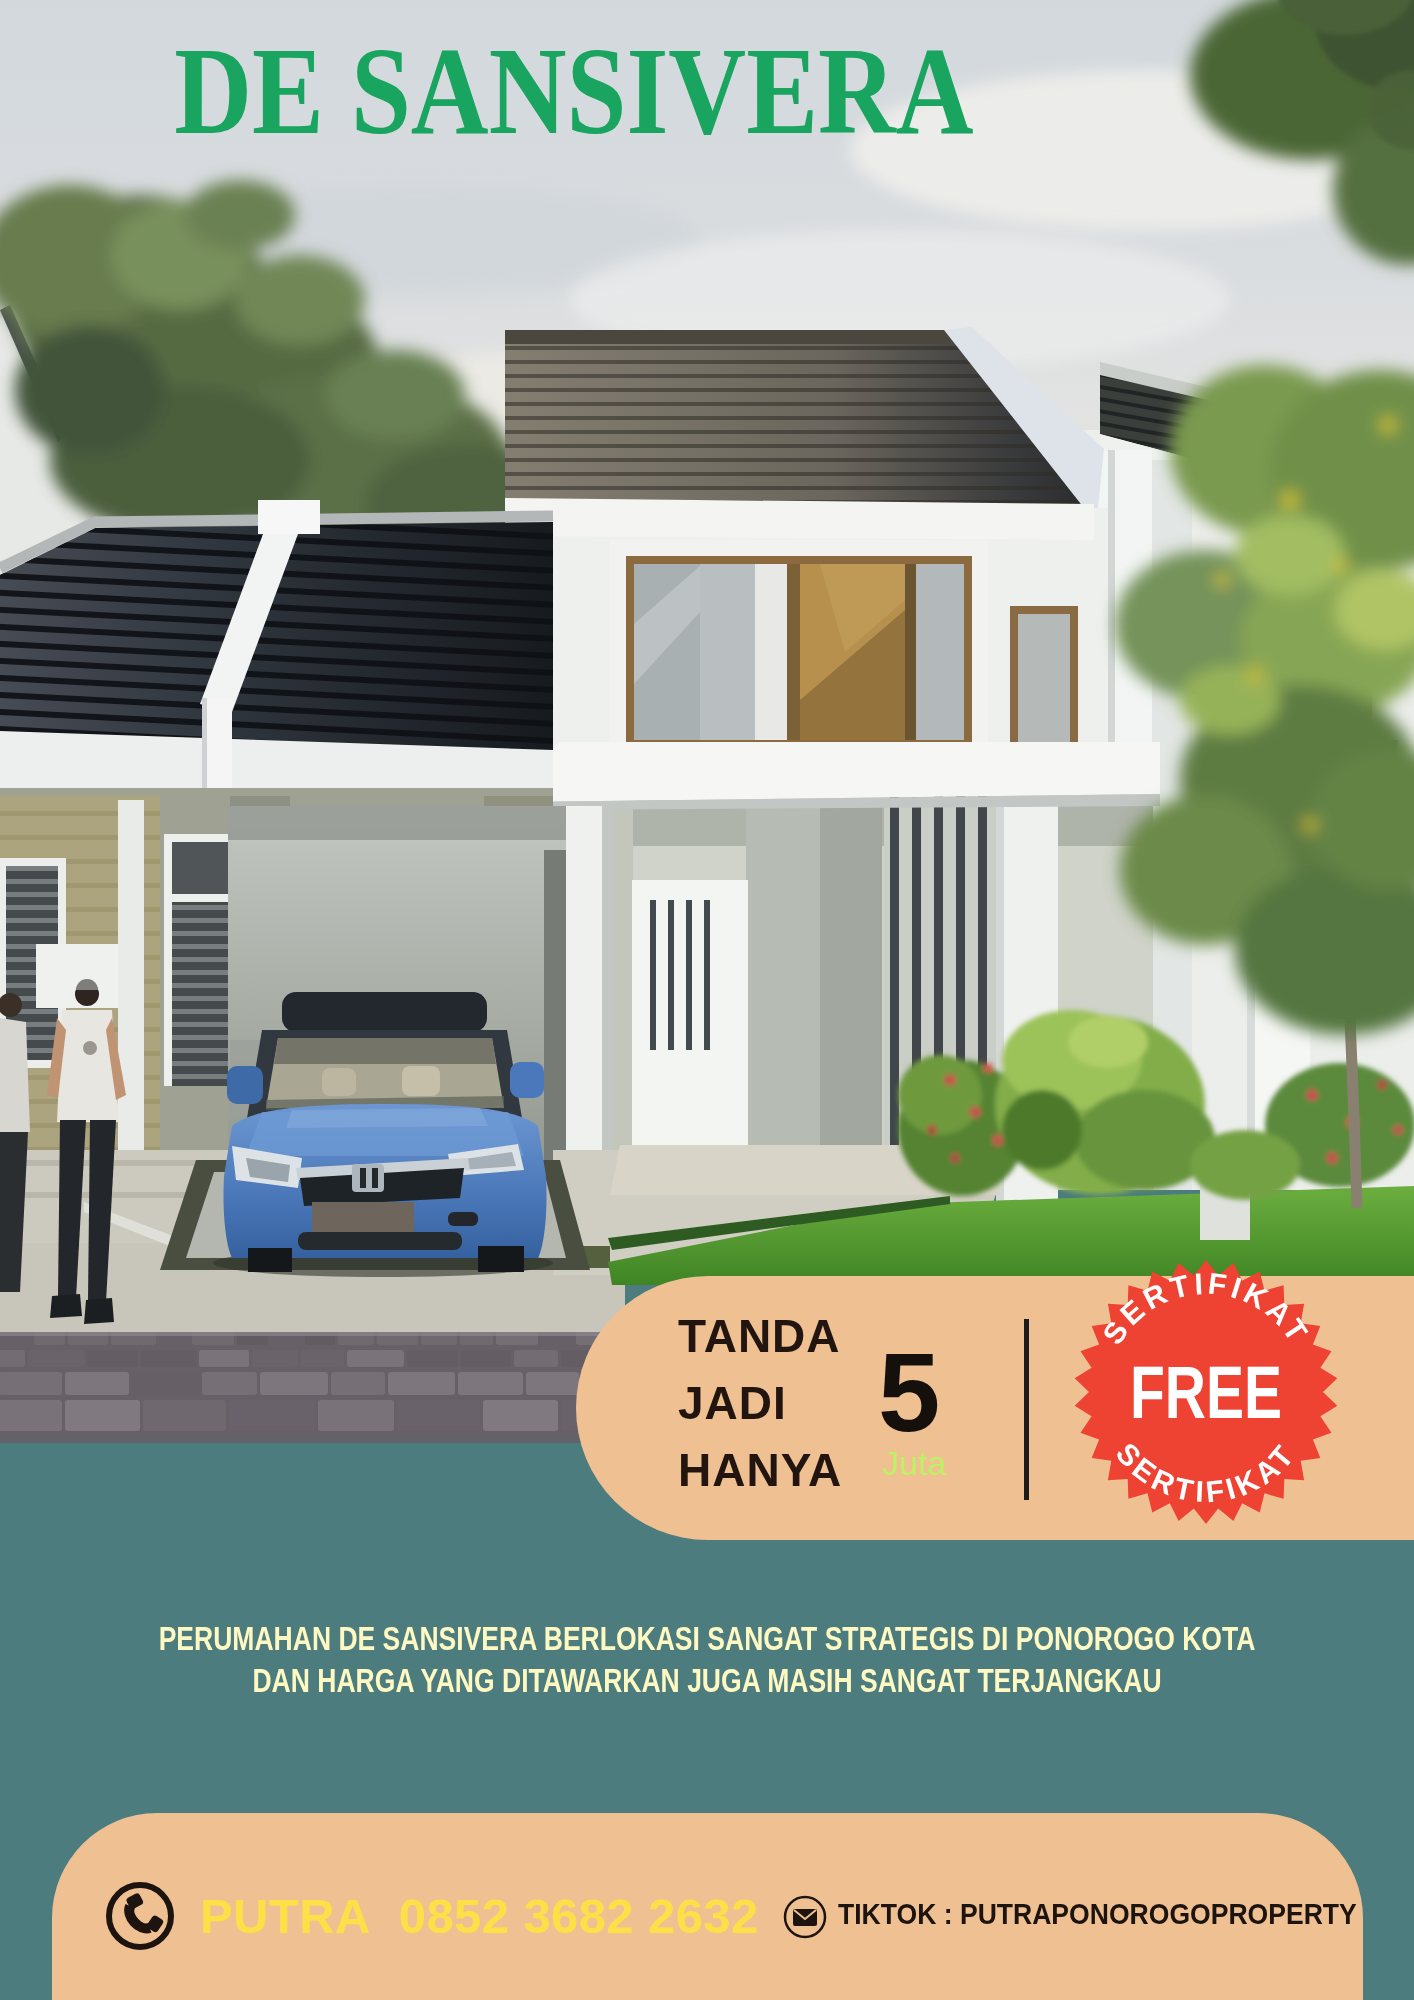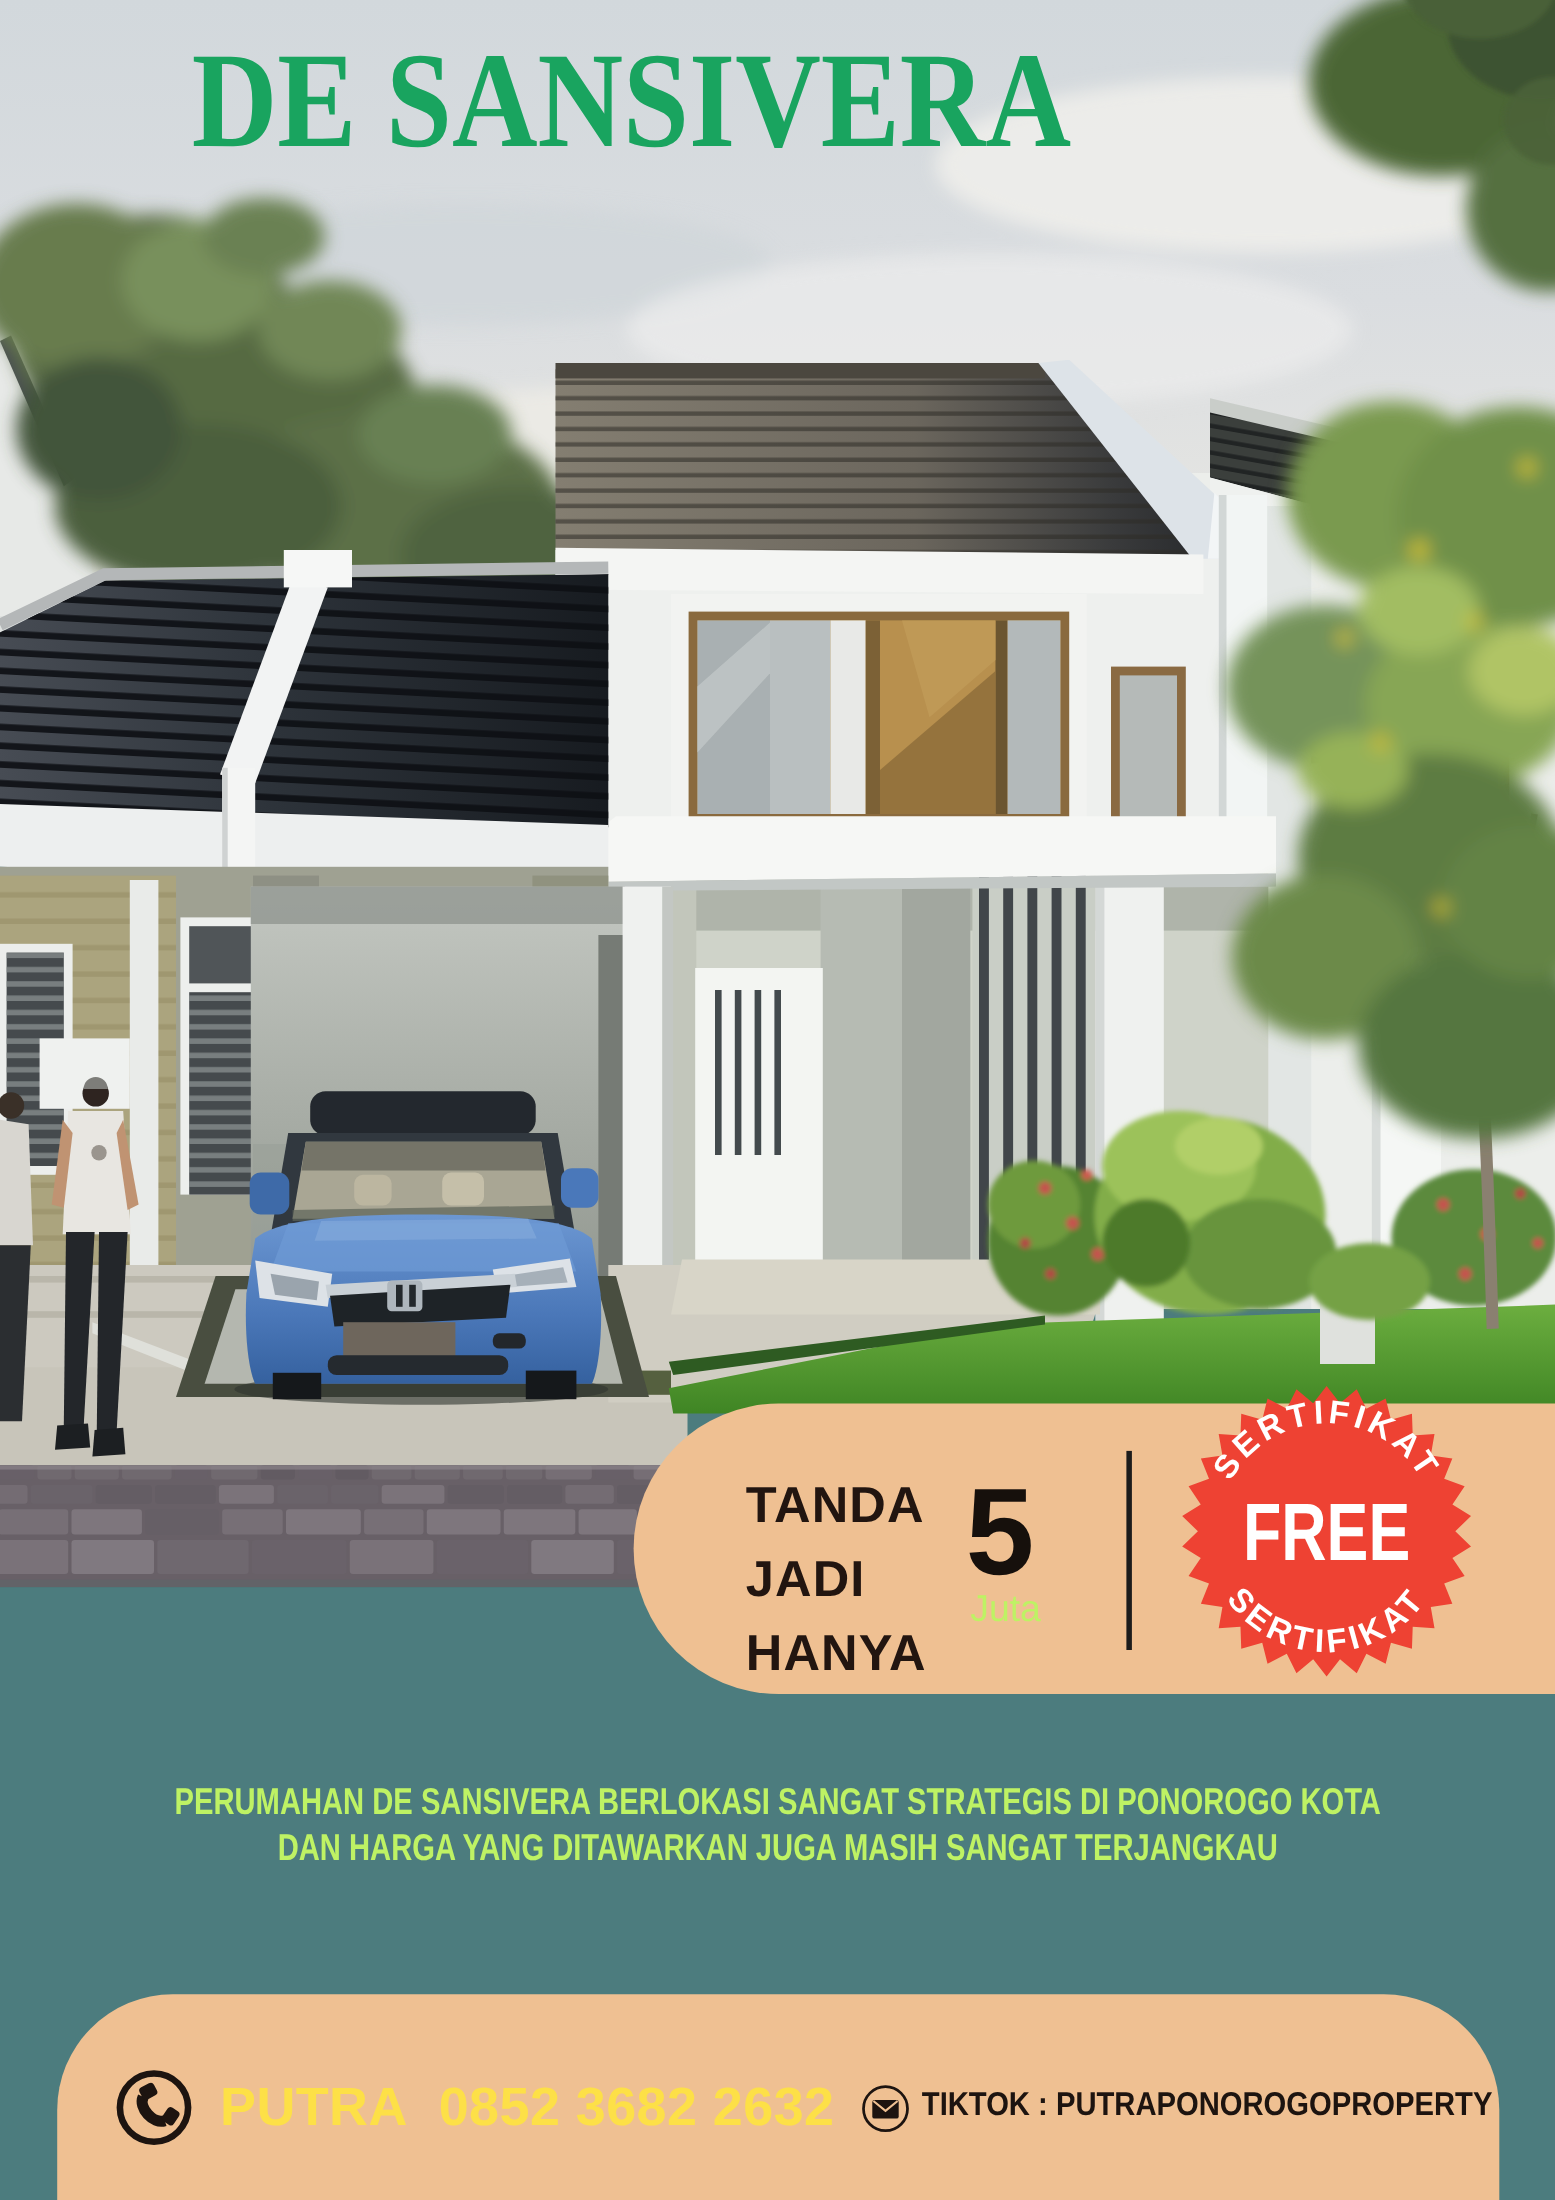--- a/index.html
+++ b/index.html
@@ -422,40 +422,40 @@
     <rect x="0" y="1332" width="660" height="4" fill="#8d868b" opacity="0.7"></rect>
   </g>
 
   <rect x="0" y="1436" width="1414" height="7" fill="#5b6a6b" opacity="0.4"></rect>
 </svg>
 
 <div class="abs" style="left:0;top:21px;width:1126px;text-align:center;font-family:'Liberation Serif',serif;font-weight:bold;font-size:124px;color:#19a45f;"><span style="display:inline-block;margin-left:21px;transform:scaleX(0.869);transform-origin:center;">DE SANSIVERA</span></div>
 
 <div class="abs" style="left:576px;top:1276px;width:838px;height:264px;background:#efc092;border-radius:132px 0 0 132px;"></div>
 
-<div class="abs" style="left:678px;top:1335px;font-size:46px;font-weight:bold;color:#221510;letter-spacing:1px;line-height:67px;">TANDA<br>JADI<br>HANYA</div>
+<div class="abs" style="left:678px;top:1303px;font-size:46px;font-weight:bold;color:#221510;letter-spacing:1px;line-height:67px;">TANDA<br>JADI<br>HANYA</div>
 
 <div class="abs" style="left:878px;top:1328px;font-size:112px;font-weight:bold;color:#16100c;">5</div>
 
 <div class="abs" style="left:882px;top:1444px;font-size:34px;color:#bef264;">Juta</div>
 
 <div class="abs" style="left:1024px;top:1319px;width:5px;height:181px;background:#1c1c1c;"></div>
 
 <svg class="abs" style="left:1056px;top:1242px" width="300" height="300" viewBox="0 0 300 300">
   <path d="M150.0,18.0 L162.2,33.6 L177.4,20.9 L186.2,38.7 L203.7,29.4 L208.5,48.7 L227.6,43.2 L228.3,63.1 L248.1,61.7 L244.7,81.2 L264.3,84.0 L256.9,102.4 L275.5,109.2 L264.4,125.7 L281.3,136.2 L267.0,150.0 L281.3,163.8 L264.4,174.3 L275.5,190.8 L256.9,197.6 L264.3,216.0 L244.7,218.8 L248.1,238.3 L228.3,236.9 L227.6,256.8 L208.5,251.3 L203.7,270.6 L186.2,261.3 L177.4,279.1 L162.2,266.4 L150.0,282.0 L137.8,266.4 L122.6,279.1 L113.8,261.3 L96.3,270.6 L91.5,251.3 L72.4,256.8 L71.7,236.9 L51.9,238.3 L55.3,218.8 L35.7,216.0 L43.1,197.6 L24.5,190.8 L35.6,174.3 L18.7,163.8 L33.0,150.0 L18.7,136.2 L35.6,125.7 L24.5,109.2 L43.1,102.4 L35.7,84.0 L55.3,81.2 L51.9,61.7 L71.7,63.1 L72.4,43.2 L91.5,48.7 L96.3,29.4 L113.8,38.7 L122.6,20.9 L137.8,33.6 Z" fill="#ee4233"></path>
   <defs>
     <path id="arctop" d="M52,150 A98,98 0 0 1 248,150"></path>
     <path id="arcbot" d="M40,150 A110,110 0 0 0 260,150"></path>
   </defs>
   <text font-family="Liberation Sans,sans-serif" font-size="30" font-weight="bold" fill="#ffffff" letter-spacing="4"><textPath href="#arctop" startOffset="50%" text-anchor="middle">SERTIFIKAT</textPath></text>
   <text font-family="Liberation Sans,sans-serif" font-size="30" font-weight="bold" fill="#ffffff" letter-spacing="4"><textPath href="#arcbot" startOffset="50%" text-anchor="middle">SERTIFIKAT</textPath></text>
   <text x="150" y="176" font-family="Liberation Sans,sans-serif" font-size="74" font-weight="bold" fill="#ffffff" text-anchor="middle" textLength="152" lengthAdjust="spacingAndGlyphs">FREE</text>
 </svg>
 
-<div class="abs" style="left:0;top:1617px;width:1414px;text-align:center;font-size:34px;font-weight:bold;color:#bef264;line-height:42px;white-space:nowrap;"><span style="display:inline-block;transform:scaleX(0.78);transform-origin:center;">PERUMAHAN DE SANSIVERA BERLOKASI SANGAT STRATEGIS DI PONOROGO KOTA<br>DAN HARGA YANG DITAWARKAN JUGA MASIH SANGAT TERJANGKAU</span></div>
+<div class="abs" style="left:0;top:1617px;width:1414px;text-align:center;font-size:34px;font-weight:bold;color:#fef9c3;line-height:42px;white-space:nowrap;"><span style="display:inline-block;transform:scaleX(0.78);transform-origin:center;">PERUMAHAN DE SANSIVERA BERLOKASI SANGAT STRATEGIS DI PONOROGO KOTA<br>DAN HARGA YANG DITAWARKAN JUGA MASIH SANGAT TERJANGKAU</span></div>
 
 <div class="abs" style="left:52px;top:1813px;width:1311px;height:187px;background:#efc092;border-radius:105px 105px 0 0;"></div>
 
 <svg class="abs" style="left:104px;top:1880px" width="72" height="72" viewBox="0 0 72 72">
   <circle cx="36" cy="36" r="31" fill="none" stroke="#1d1410" stroke-width="6"></circle>
   <g transform="translate(36,37) rotate(-42) scale(1.13)">
     <path d="M0,-13 C-9,-9 -9,9 0,13" fill="none" stroke="#1d1410" stroke-width="9"></path>
     <rect x="-4" y="-20" width="13" height="11" rx="3" fill="#1d1410" transform="rotate(14)"></rect>
     <rect x="-4" y="9" width="13" height="11" rx="3" fill="#1d1410" transform="rotate(-14)"></rect>
   </g>

